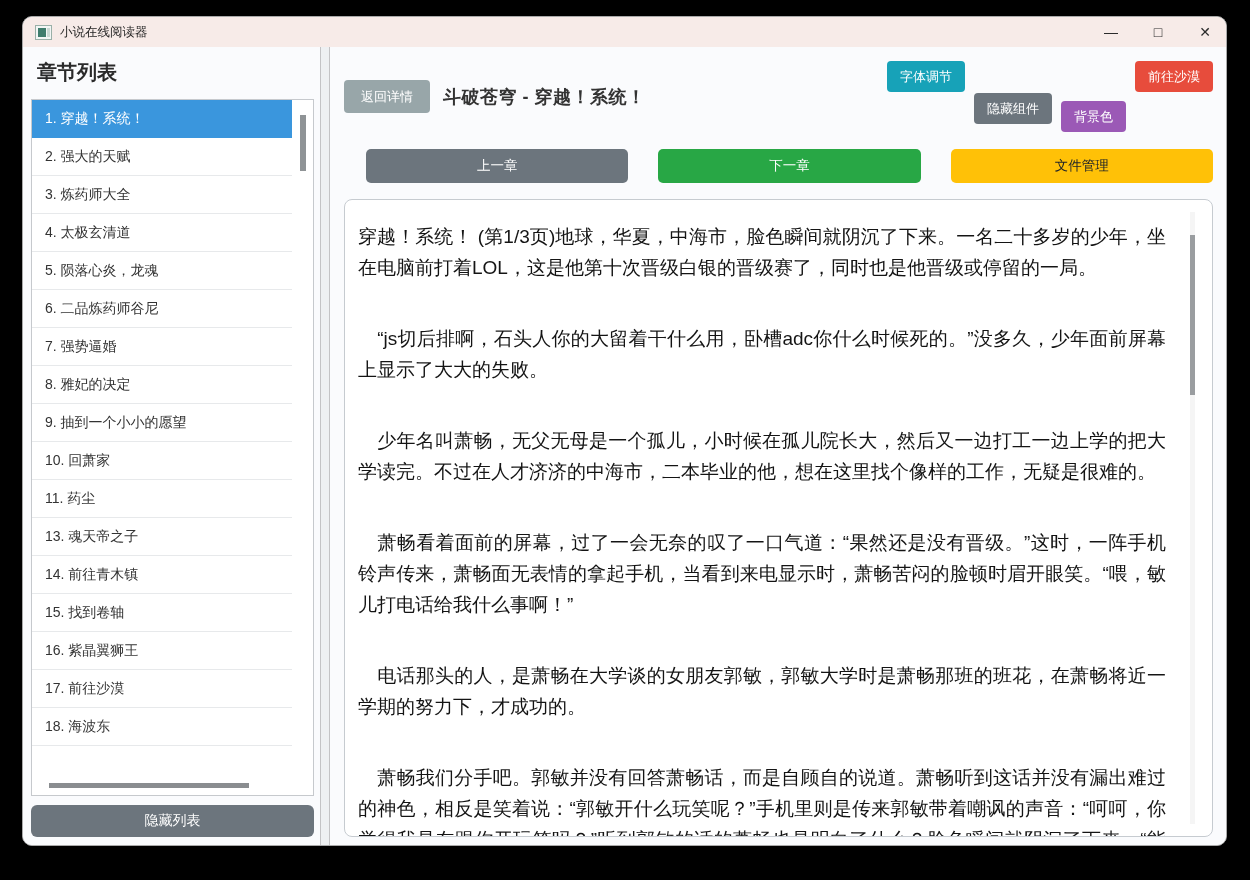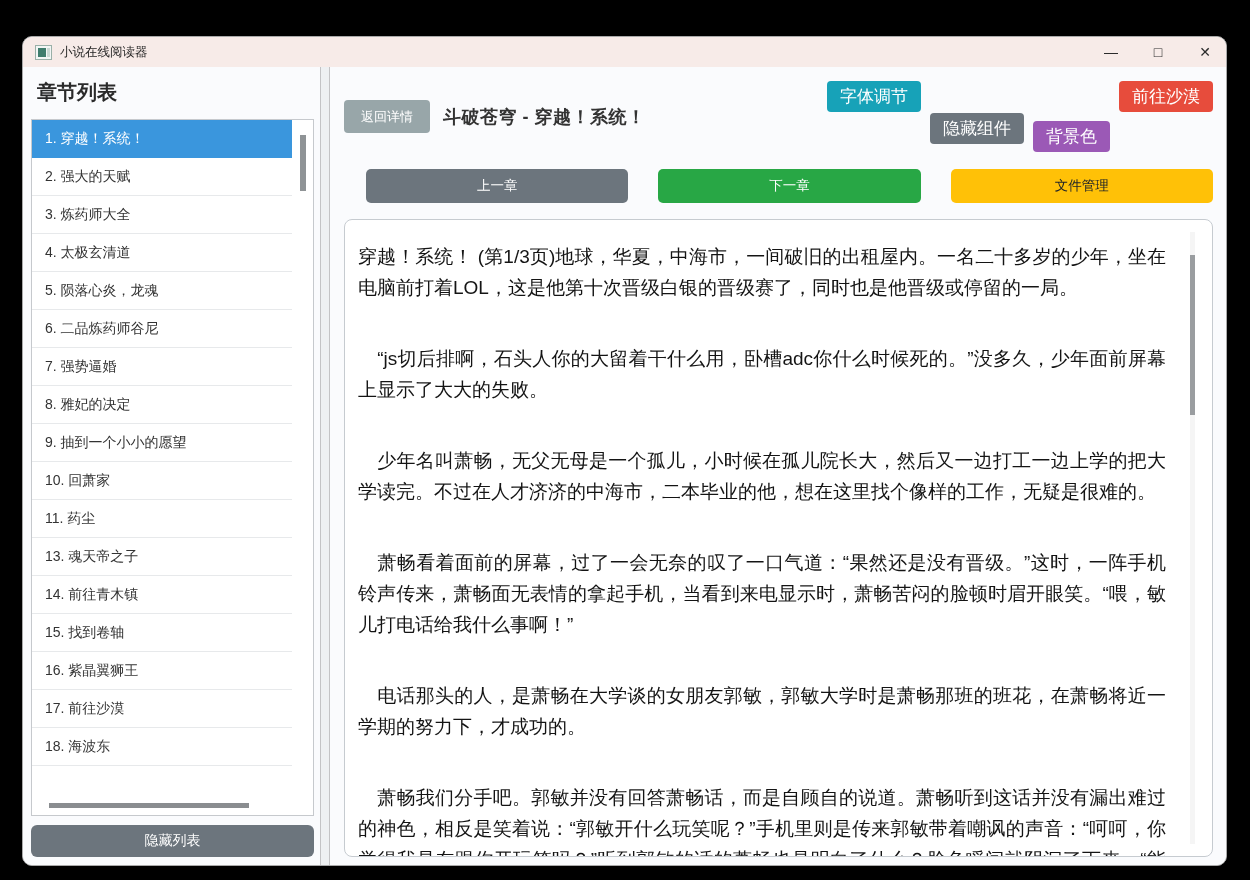--- a/index.html
+++ b/index.html
@@ -1,19 +1,19 @@
 <!DOCTYPE html>
 <html><head>
 <meta charset="utf-8">
 <style>
   * { box-sizing: border-box; margin: 0; padding: 0; }
   html,body { width:1250px; height:880px; font-family:"Liberation Sans", sans-serif; }
   .screen { position:relative; width:1250px; height:880px; background:#000; overflow:hidden; }
 
-  .window { position:absolute; left:22px; top:36px; width:1205px; height:830px;
+  .window { position:absolute; left:22px; top:16px; width:1205px; height:830px;
             background:#eef0f2; border:1px solid #a9a9a9; border-radius:10px; overflow:hidden; }
 
   
   .titlebar { height:30px; background:#f7ebe8; display:flex; align-items:center; padding:0 14px 0 12px; }
   .app-icon { width:17px; height:15px; background:#f2f6f5; border:1px solid #9ab0a8; display:inline-flex; margin-right:8px; }
   .app-icon .ic-left { width:8px; height:9px; background:#3f7d6d; margin:2px 0 0 2px; }
   .app-icon .ic-right { width:3px; height:9px; background:#c9d8d3; margin:2px 0 0 1px; }
   .app-title { font-size:12.5px; color:#1e1e1e; }
   .win-controls { margin-left:auto; display:flex; gap:33px; align-items:center; }
   .win-controls span { font-size:14px; color:#2b2b2b; width:14px; text-align:center; cursor:default; }
@@ -36,21 +36,21 @@
   .h-thumb { position:absolute; left:17px; bottom:7px; width:200px; height:5px; background:#8a8d90; }
   .hide-btn { margin:9px 0 0 0; height:32px; border:none; border-radius:6px;
               color:#fff; font-size:14px; cursor:default; }
 
   
   .header-row { display:flex; align-items:center; margin-bottom:17px; }
   .back-btn { width:86px; height:33px; border:none; border-radius:4px; color:#fff; font-size:13px; cursor:default; }
   .book-title { font-size:18px; font-weight:700; color:#333; margin-left:13px; letter-spacing:0.5px; }
   .toolbar { margin-left:auto; display:flex; gap:9px; }
   .toolbar button { height:31px; padding:0 13px; border:none; border-radius:4px;
-                    color:#fff; font-size:17px; cursor:default; }
+                    color:#fff; font-size:13px; cursor:default; }
 
   
   .nav-row { display:flex; gap:8px; margin-bottom:16px; }
   .nav-row button { flex:1; height:34px; border:none; border-radius:5px; font-size:13.5px; color:#fff; cursor:default;margin-left:22px; }
 
   
   .reader { flex:1; position:relative; background:#fff; border:1px solid #c6cbd0; border-radius:8px;
             padding:21px 46px 18px 13px; overflow:hidden;
             font-size:19px; line-height:31px; color:#141414; }
   .reader p { margin:0 0 40px 0; text-align:justify; }
@@ -120,21 +120,21 @@
           </div>
         </div>
 
         <div class="nav-row">
           <button style="background: rgb(108, 117, 125); color: rgb(255, 255, 255);">上一章</button>
           <button style="background: rgb(40, 167, 69); color: rgb(255, 255, 255);">下一章</button>
           <button style="background: rgb(255, 193, 7); color: rgb(33, 37, 41);">文件管理</button>
         </div>
 
         <div class="reader">
-          <p>穿越！系统！ (第1/3页)地球，华夏，中海市，一间破旧的出租屋内。一名二十多岁的少年，坐在电脑前打着LOL，这是他第十次晋级白银的晋级赛了，同时也是他晋级或停留的一局。</p>
+          <p>穿越！系统！ (第1/3页)地球，华夏，中海市，脸色瞬间就阴沉了下来。一名二十多岁的少年，坐在电脑前打着LOL，这是他第十次晋级白银的晋级赛了，同时也是他晋级或停留的一局。</p>
           <p>　“js切后排啊，石头人你的大留着干什么用，卧槽adc你什么时候死的。”没多久，少年面前屏幕上显示了大大的失败。</p>
           <p>　少年名叫萧畅，无父无母是一个孤儿，小时候在孤儿院长大，然后又一边打工一边上学的把大学读完。不过在人才济济的中海市，二本毕业的他，想在这里找个像样的工作，无疑是很难的。</p>
           <p>　萧畅看着面前的屏幕，过了一会无奈的叹了一口气道：“果然还是没有晋级。”这时，一阵手机铃声传来，萧畅面无表情的拿起手机，当看到来电显示时，萧畅苦闷的脸顿时眉开眼笑。“喂，敏儿打电话给我什么事啊！”</p>
           <p>　电话那头的人，是萧畅在大学谈的女朋友郭敏，郭敏大学时是萧畅那班的班花，在萧畅将近一学期的努力下，才成功的。</p>
           <p>　萧畅我们分手吧。郭敏并没有回答萧畅话，而是自顾自的说道。萧畅听到这话并没有漏出难过的神色，相反是笑着说：“郭敏开什么玩笑呢？”手机里则是传来郭敏带着嘲讽的声音：“呵呵，你觉得我是在跟你开玩笑吗？”听到郭敏的话的萧畅也是明白了什么？脸色瞬间就阴沉了下来：“能告诉我为什么吗？“为什么？””这还用问吗？”你没钱没势，我跟着你就只会受苦......没等郭敏说完，萧畅就愤怒的挂了电话。萧畅怎么也没想到，原来清纯的郭敏会变成这样。</p>
           <div class="reader-track">
             <div class="reader-thumb"></div>
           </div>
         </div>
 

